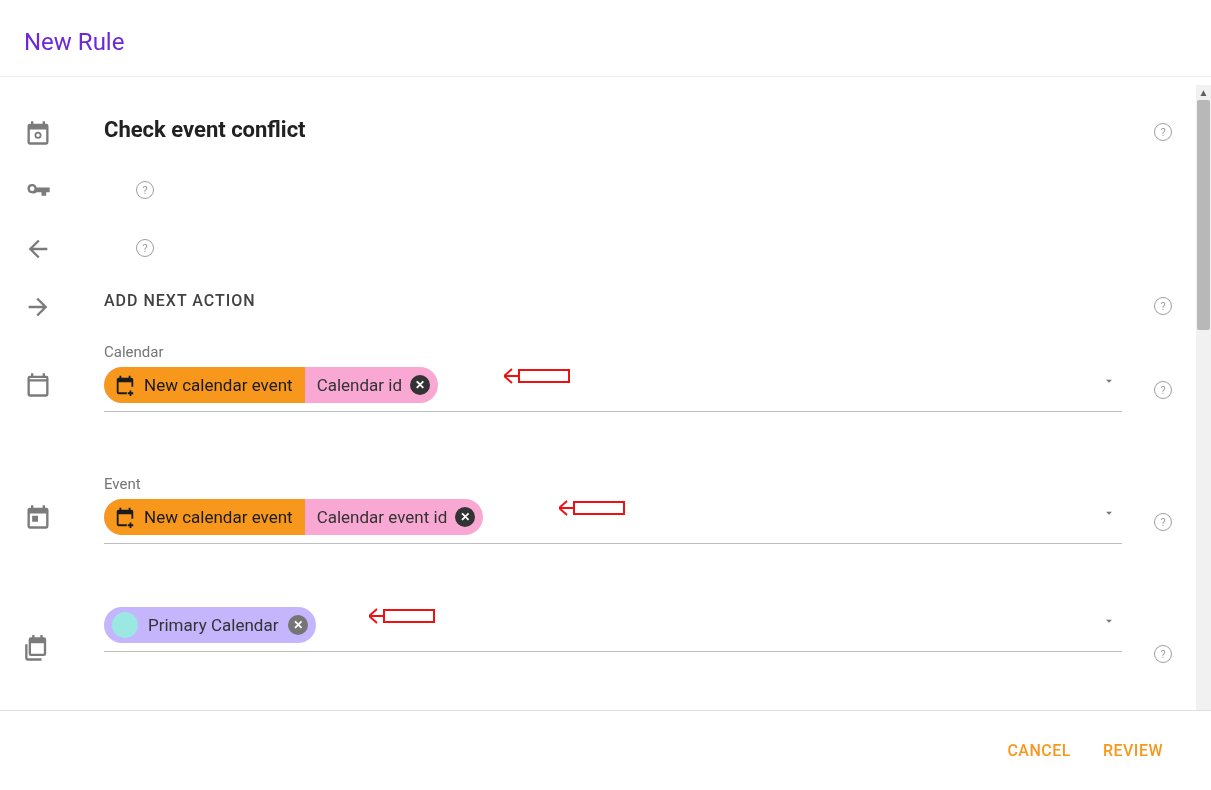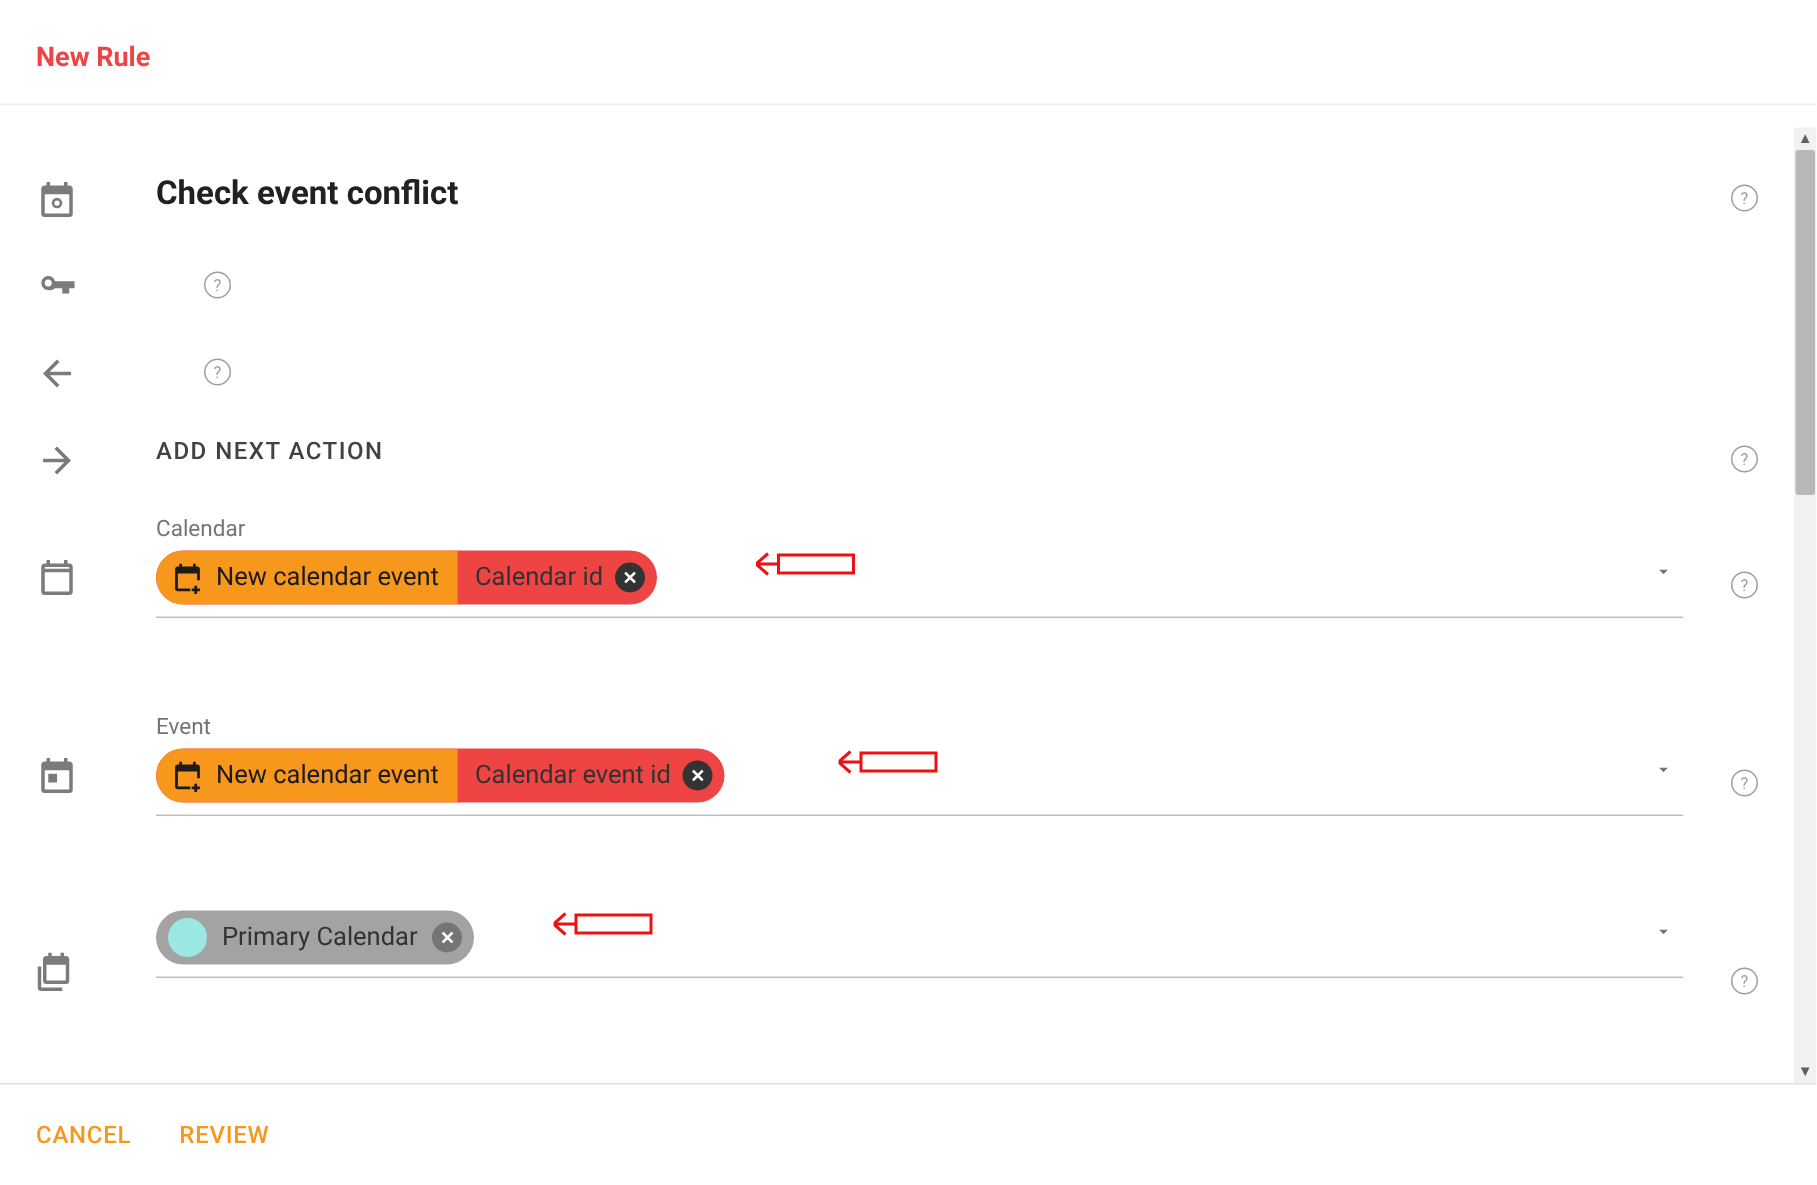--- a/index.html
+++ b/index.html
@@ -1,19 +1,19 @@
 <!DOCTYPE html>
 <html><head>
 <meta charset="utf-8">
 <style>
 *{box-sizing:border-box;margin:0;padding:0}
 html,body{height:100%;font-family:Roboto,Arial,sans-serif;background:#fff;color:#212121}
 .app{width:1211px;height:790px;position:relative;overflow:hidden}
 .header{padding:28px 24px 20px;border-bottom:1px solid #eee}
-.page-title{font-size:18px;font-weight:700;color:#ef4444}
+.page-title{font-size:24px;font-weight:400;color:#6d28d9}
 .scroll-area{position:absolute;top:85px;bottom:68px;left:0;right:15px;overflow-y:auto;padding-top:32px}
 .scrollbar{position:absolute;top:85px;right:0;bottom:68px;width:15px;background:#f1f1f1}
 .scrollbar .arrow{position:absolute;left:0;width:15px;height:15px;display:flex;align-items:center;justify-content:center;color:#606060;font-size:10px}
 .scrollbar .arrow.up{top:0}
 .scrollbar .arrow.down{bottom:0}
 .scrollbar .thumb{position:absolute;left:1px;width:13px;background:#b8b8b8;border-radius:2px;top:15px;height:230px}
 .row{display:flex;align-items:flex-start;padding:0 24px 28px}
 .row.small-gap{padding-bottom:22px}
 .row .icon-col{flex:0 0 80px;display:flex;align-items:flex-start;justify-content:flex-start;padding-top:2px;color:#7b7b7b}
 .row .icon-col svg{width:28px;height:28px;fill:#7b7b7b}
@@ -21,31 +21,31 @@
 .row .help-col{flex:0 0 50px;display:flex;align-items:flex-start;justify-content:flex-end;padding-top:6px}
 .help-icon{width:18px;height:18px;border:1.5px solid #9e9e9e;border-radius:50%;display:inline-flex;align-items:center;justify-content:center;font-size:11px;color:#9e9e9e;cursor:pointer}
 .block-title{font-size:22px;font-weight:700;color:#212121;margin-bottom:4px}
 .block-sub{font-size:17px;color:#757575}
 .pill{display:inline-flex;align-items:center;height:40px;padding:0 22px;border-radius:20px;background:#3aa757;color:#fff;font-size:16px;font-weight:500}
 .section-label{font-size:16px;font-weight:500;letter-spacing:1px;color:#424242}
 .field-label{font-size:15px;color:#757575;margin-bottom:6px}
 .chip-input{position:relative;border-bottom:1px solid #bdbdbd;padding:0 0 8px;min-height:42px;display:flex;align-items:center;flex-wrap:wrap;gap:6px}
 .chip-caret{position:absolute;right:6px;top:6px}
 .chip-caret svg{width:14px;height:14px;fill:#757575}
-.compound-chip{display:inline-flex;height:36px;border-radius:18px;overflow:hidden;align-items:center;background:#ef4444}
+.compound-chip{display:inline-flex;height:36px;border-radius:18px;overflow:hidden;align-items:center;background:#f9a8d4}
 .compound-chip .head{display:inline-flex;align-items:center;gap:8px;background:#f7981d;color:#1b1b1b;font-size:17px;padding:0 12px 0 10px;height:100%;border-top-left-radius:18px;border-bottom-left-radius:18px}
 .compound-chip .head svg{width:22px;height:22px;fill:#1b1b1b}
 .compound-chip .tail{display:inline-flex;align-items:center;gap:8px;padding:0 8px 0 12px;font-size:17px;color:#333}
 .close-badge{width:20px;height:20px;border-radius:50%;background:#333;display:inline-flex;align-items:center;justify-content:center;color:#fff;font-size:12px;font-weight:700;cursor:pointer}
-.simple-chip{display:inline-flex;align-items:center;height:36px;border-radius:18px;background:#a3a3a3;padding:0 8px 0 8px;gap:10px}
+.simple-chip{display:inline-flex;align-items:center;height:36px;border-radius:18px;background:#c4b5fd;padding:0 8px 0 8px;gap:10px}
 .simple-chip .dot{width:26px;height:26px;border-radius:50%;background:#9be7e2}
 .simple-chip .lbl{font-size:17px;color:#333}
 .annot-arrow{position:absolute;}
 .annot-arrow svg{display:block}
-.footer{position:absolute;bottom:0;left:0;right:0;height:68px;display:flex;align-items:center;padding:0 8px;border-top:1px solid #e0e0e0;background:#fff}
+.footer{position:absolute;bottom:0;left:0;right:0;height:80px;display:flex;align-items:center;justify-content:flex-end;padding:0 32px;border-top:1px solid #e0e0e0;background:#fff}
 .btn-flat{font-size:16px;font-weight:500;letter-spacing:0.5px;color:#f7981d;padding:10px 16px;text-transform:uppercase;cursor:pointer}
 .field-row{position:relative;margin-bottom:41px}
 </style>
 </head>
 <body>
 <div class="app">
 
 <div class="header">
   <div class="page-title">New Rule</div>
 </div>

